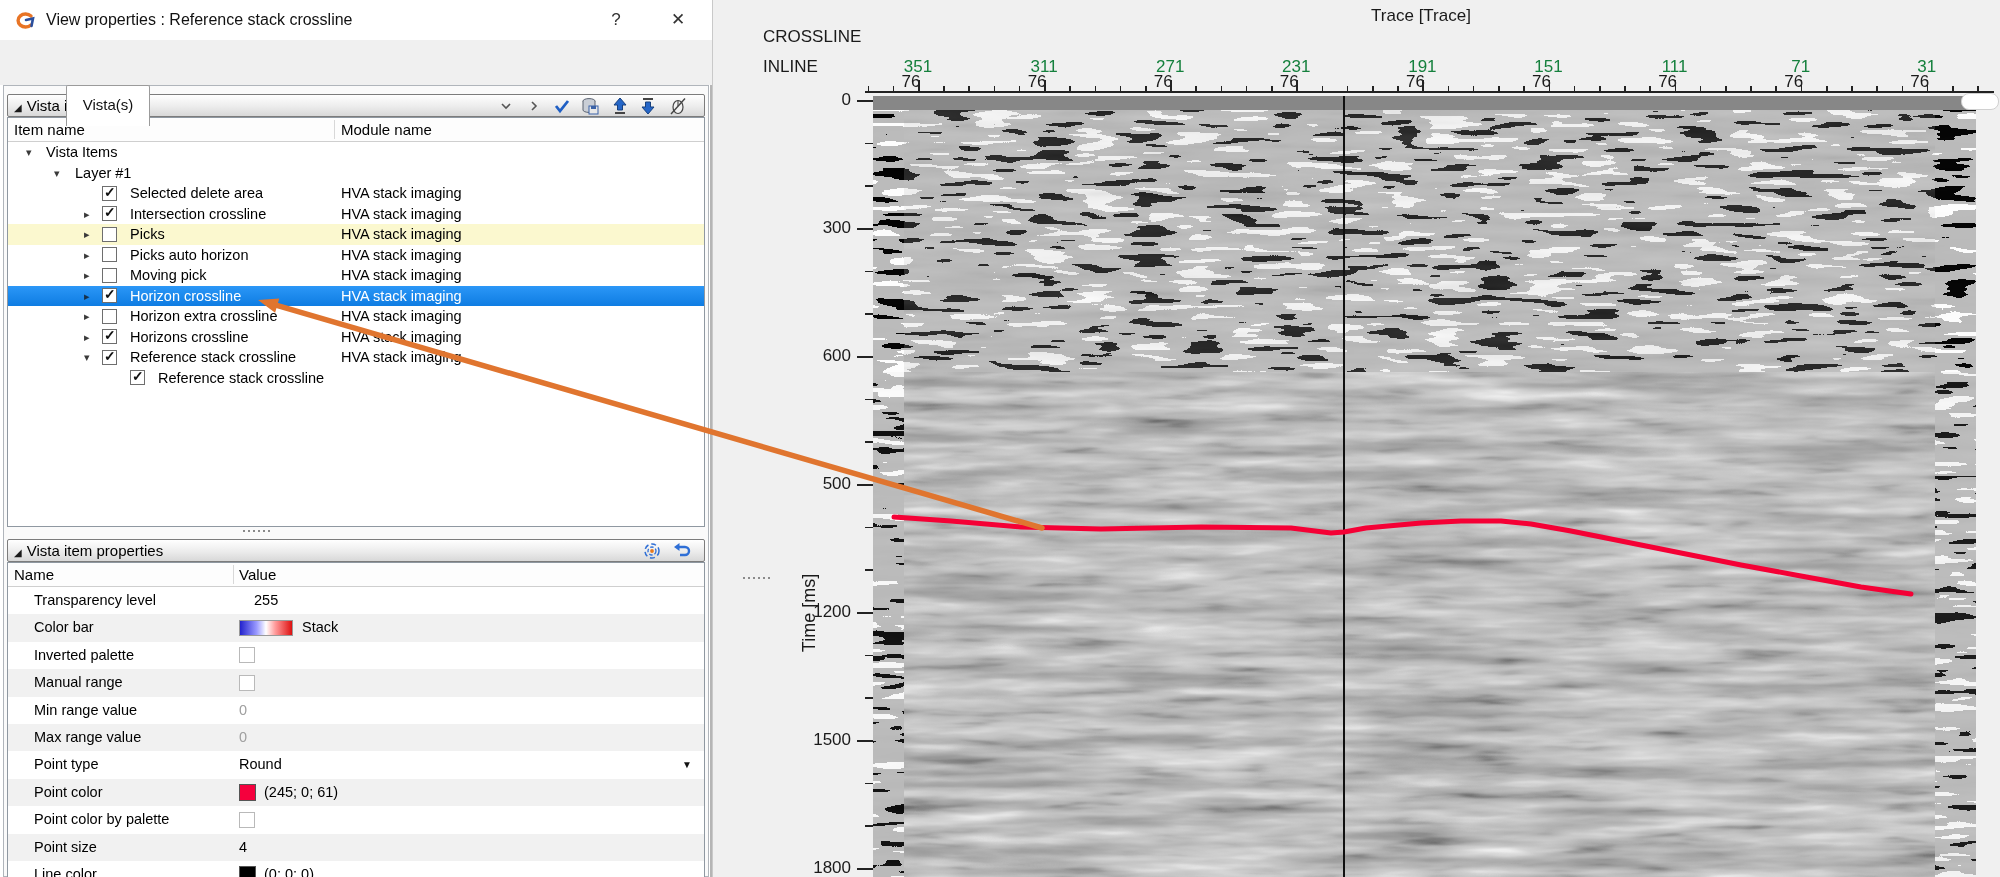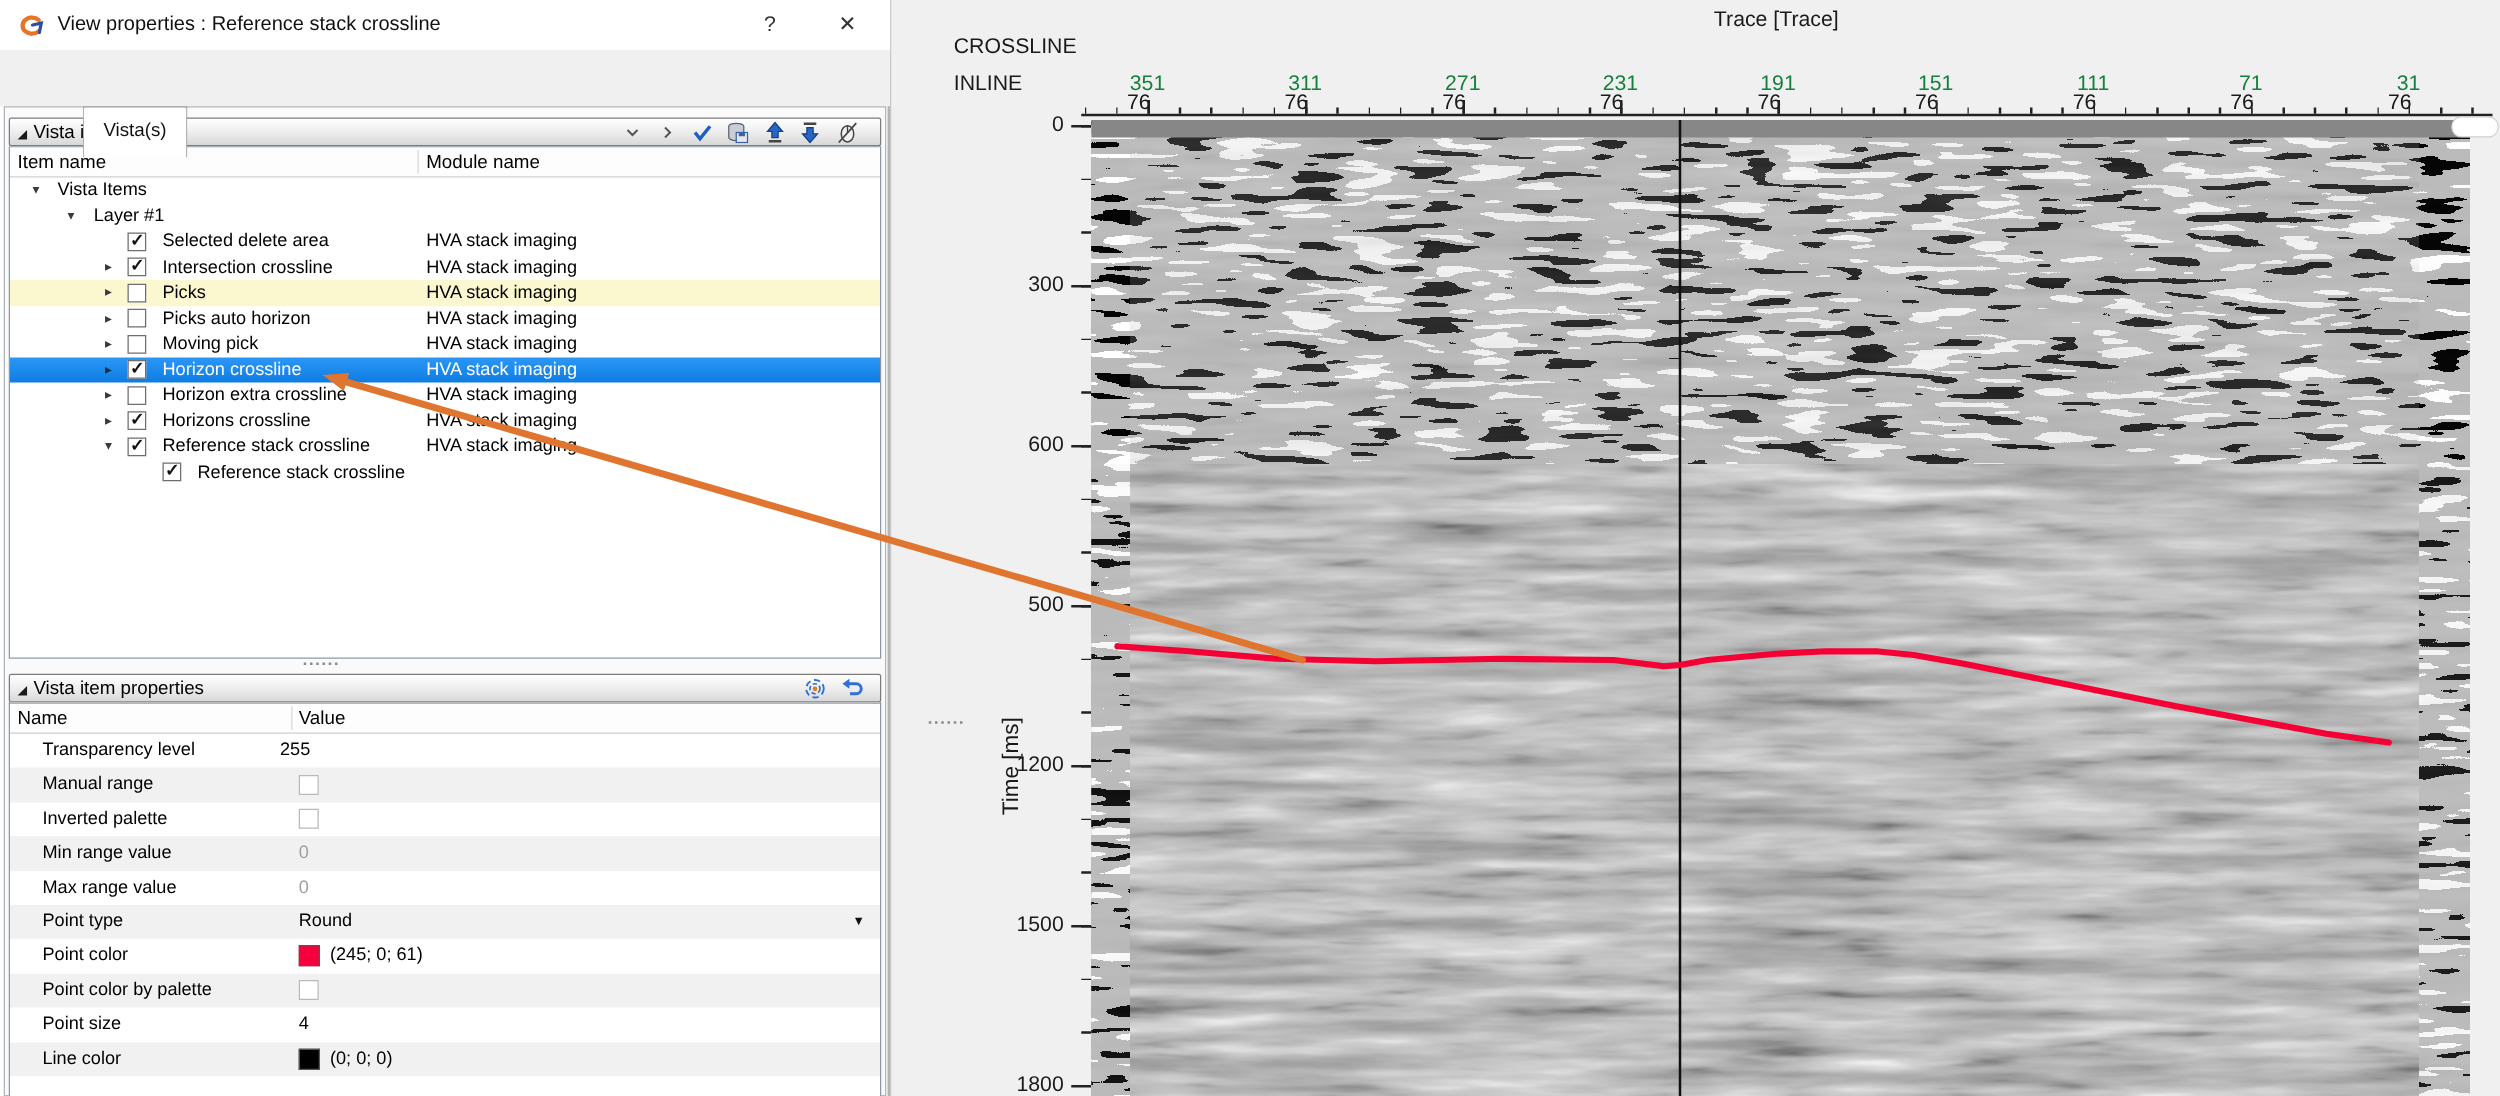--- a/index.html
+++ b/index.html
@@ -254,28 +254,33 @@
 
   <div id="props-panel" class="abs">
     <div class="colhead">
       <span class="c1">Name</span>
       <span class="div" style="left:225px"></span>
       <span class="c2" style="left:231px">Value</span>
     </div>
     <div id="prop-rows">
         <div class="prow">
           <span class="pname">Transparency level</span>
-          <span class="pval" style="left: 216px;">255</span>
+          <span class="pval" style="left: 246px;">255</span>
+        </div>
+        <div class="prow">
+          <span class="pname">Color bar</span>
+          <span class="cbar"></span>
+          <span class="pval" style="left: 294px;">Stack</span>
+        </div>
+        <div class="prow">
+          <span class="pname">Inverted palette</span>
+          <span class="pcb"></span>
         </div>
         <div class="prow">
           <span class="pname">Manual range</span>
-          <span class="pcb"></span>
-        </div>
-        <div class="prow">
-          <span class="pname">Inverted palette</span>
           <span class="pcb"></span>
         </div>
         <div class="prow">
           <span class="pname">Min range value</span>
           <span class="pval dis" style="left: 231px;">0</span>
         </div>
         <div class="prow">
           <span class="pname">Max range value</span>
           <span class="pval dis" style="left: 231px;">0</span>
         </div>

